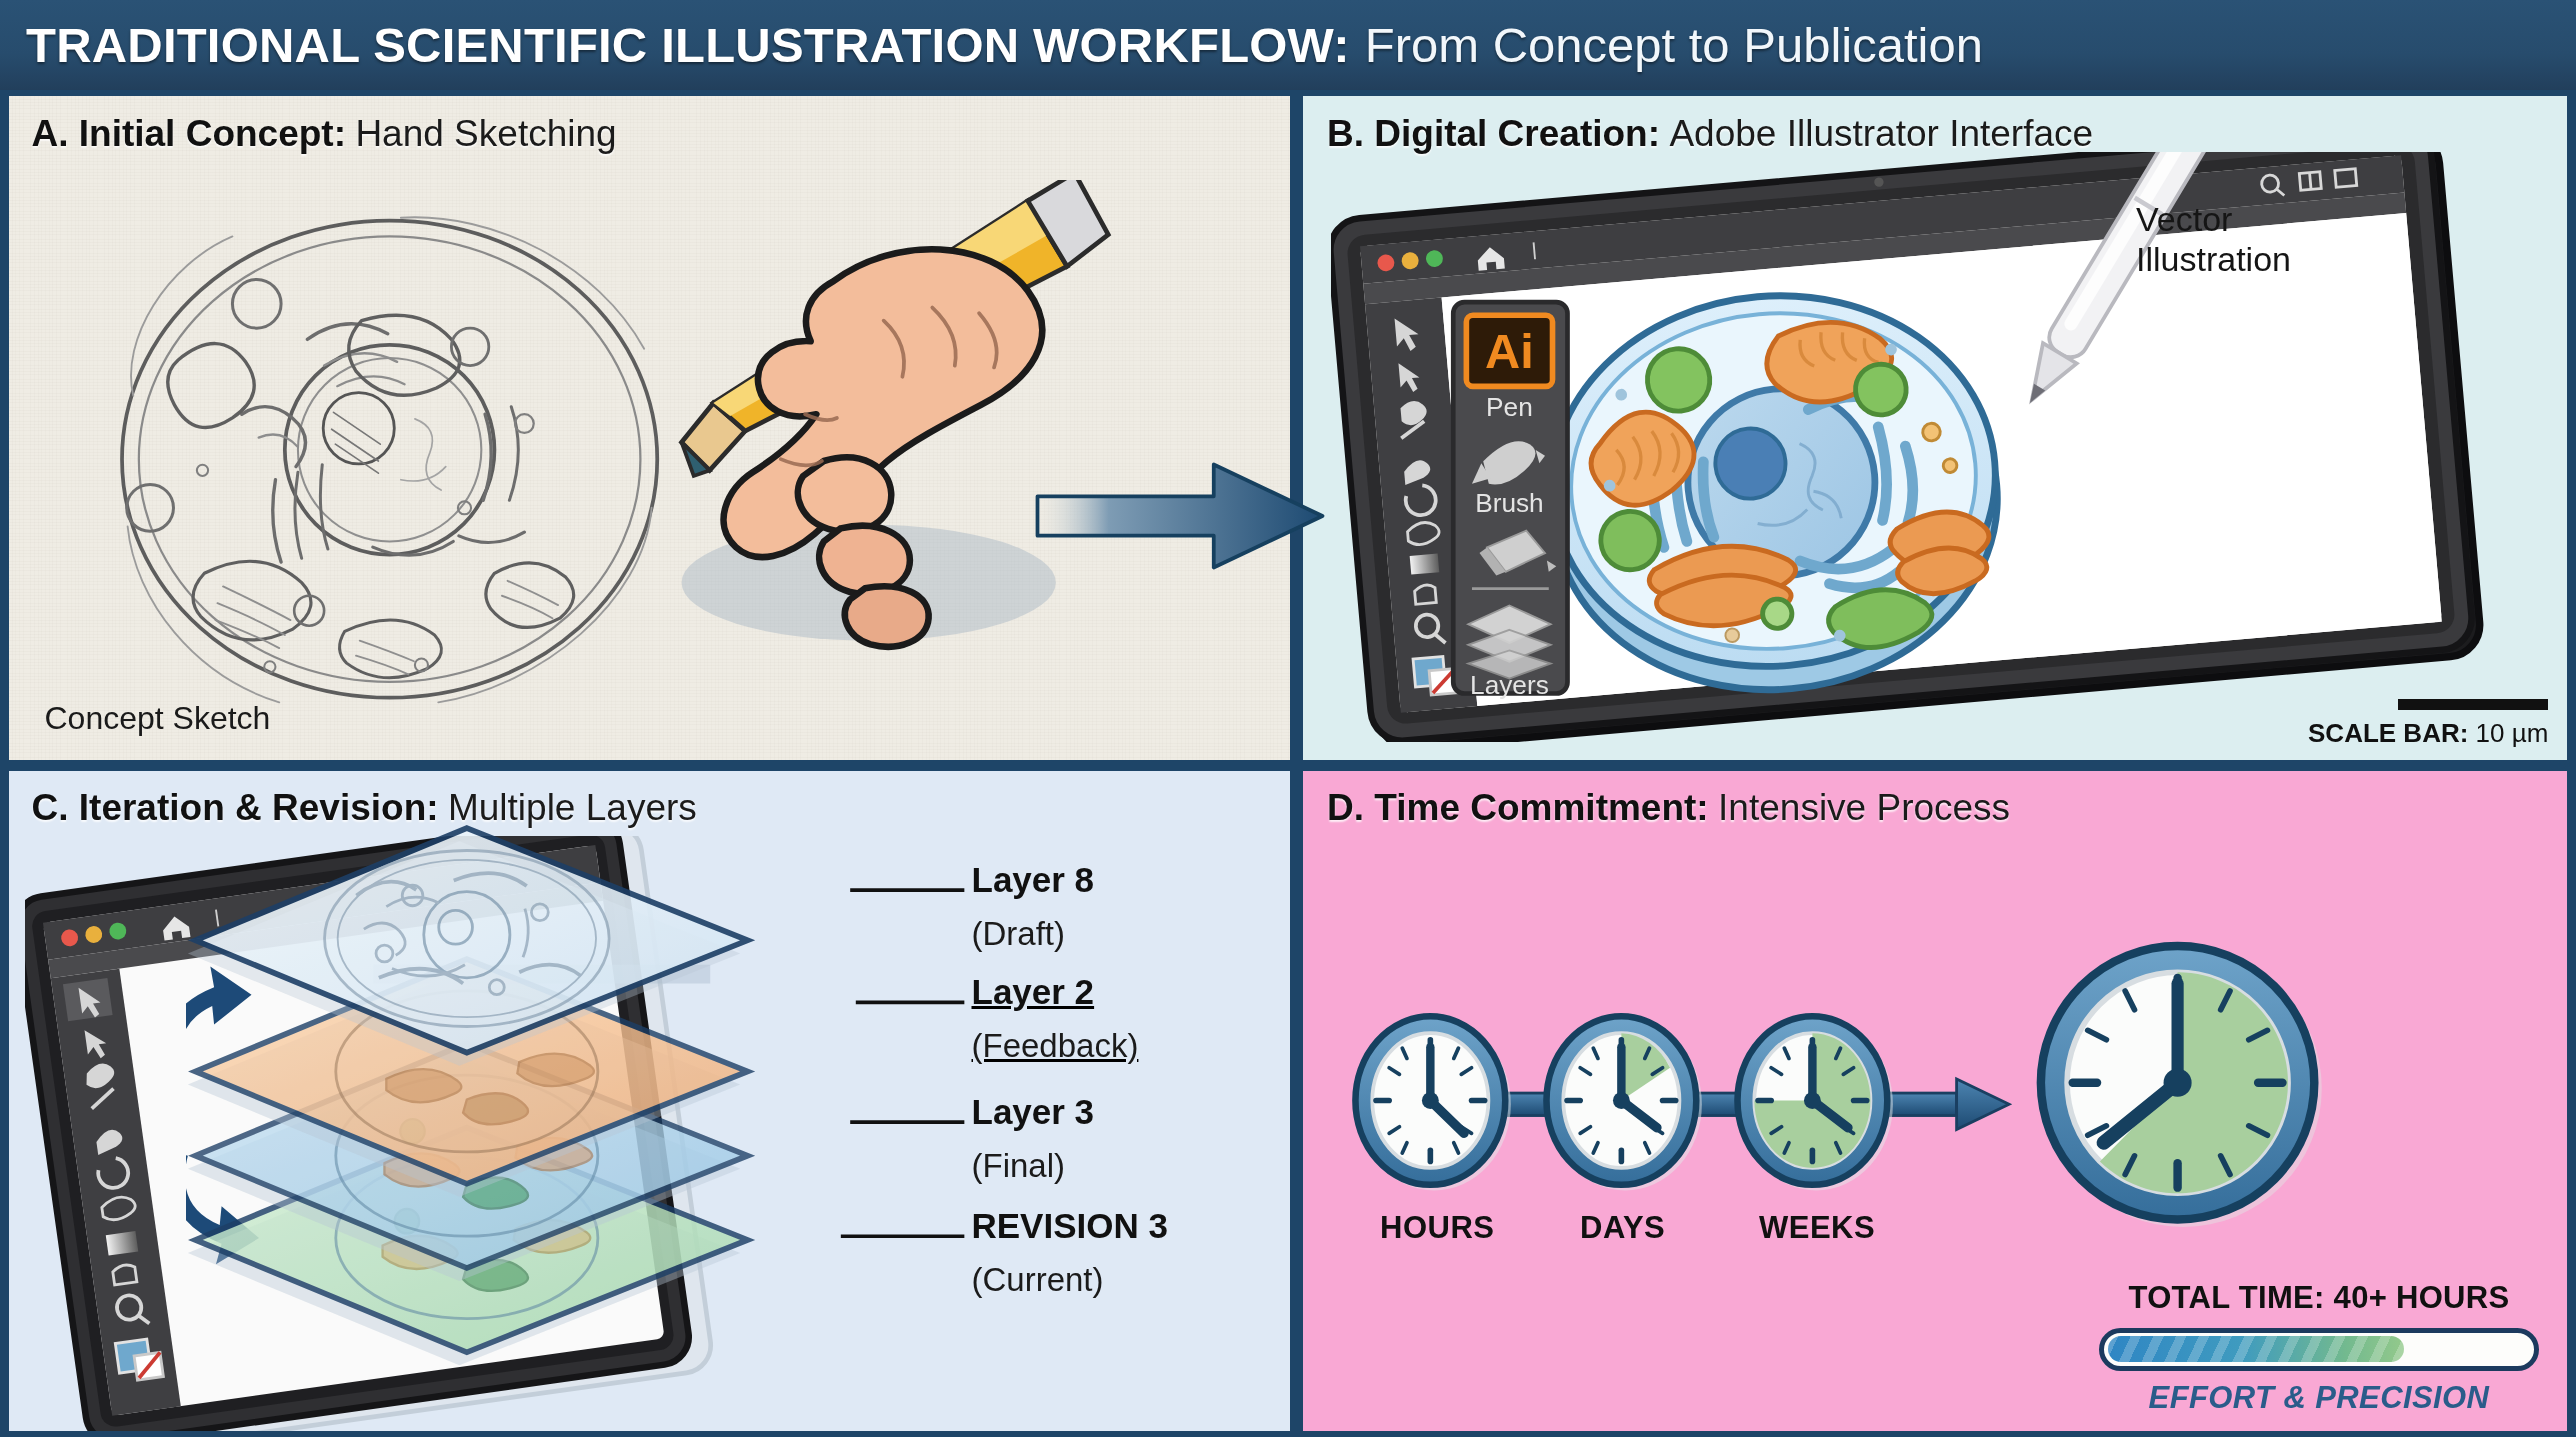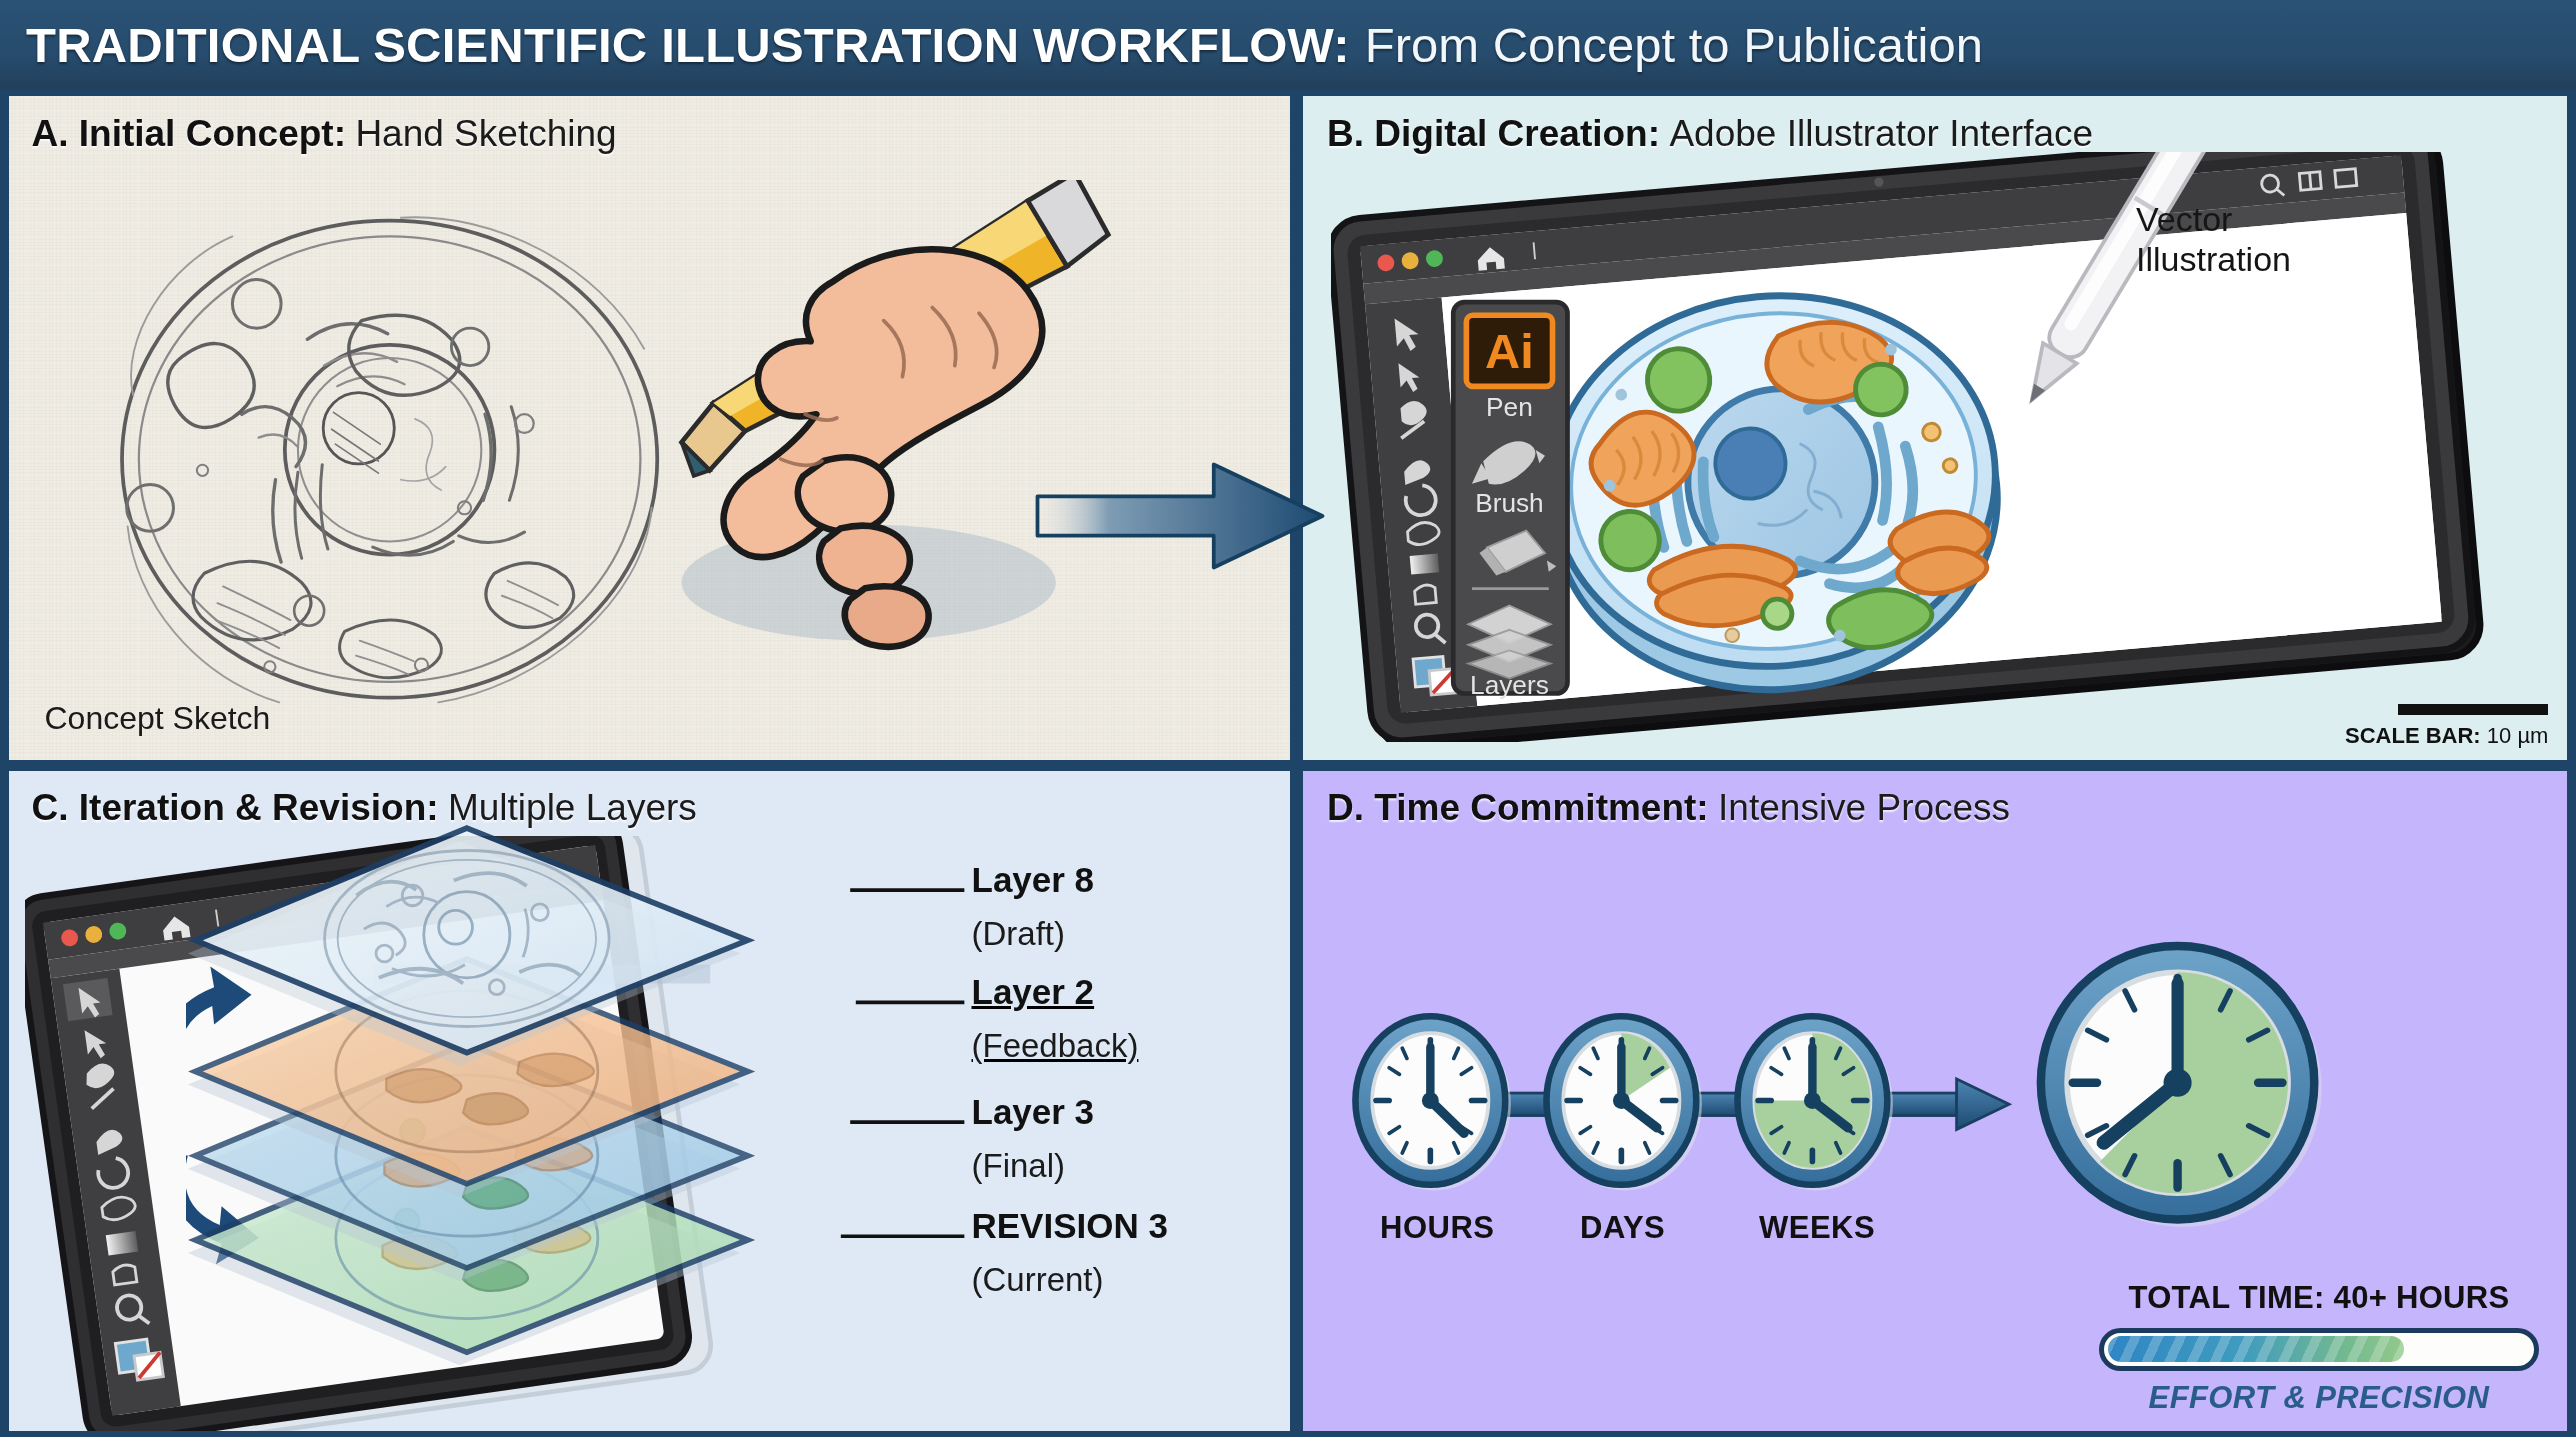--- a/index.html
+++ b/index.html
@@ -20,21 +20,21 @@
     text-shadow:0 1.9px 2.8px rgba(0,0,0,.45); white-space:nowrap; }
   .titlebar .t2 { color:#f2f7fb; font-size:49px; font-weight:normal; margin-left:15px;
     text-shadow:0 1.9px 2.8px rgba(0,0,0,.45); white-space:nowrap; }
 
   
   .grid { position:absolute; left:0; top:90px; width:2576px; height:1348px; }
   .panel { position:absolute; overflow:hidden; }
   .pA { left:7.5px;    top:5.6px;   width:1282px; height:665px; background:#efece4; }
   .pB { left:1303px; top:5.6px;   width:1266px; height:665px; background:#dceef0; }
   .pC { left:7.5px;    top:680px; width:1282px; height:663px; background:#dfe9f5; }
-  .pD { left:1303px; top:680px; width:1266px; height:663px; background:#c4b5fd; }
+  .pD { left:1303px; top:680px; width:1266px; height:663px; background:#f9a8d4; }
 
   .divV { position:absolute; left:1290px; top:0; width:13px; height:1348px; background:#1e4568; }
   .divH { position:absolute; left:0; top:670px; width:2576px; height:11.2px; background:#1e4568; }
   .frameL{position:absolute;left:0;top:0;width:9.4px;height:1348px;background:#1e4568;}
   .frameR{position:absolute;right:0;top:0;width:9.4px;height:1348px;background:#1e4568;}
   .frameB{position:absolute;left:0;bottom:0;width:2576px;height:7.5px;background:#1e4568;}
 
   .paper-tex { position:absolute; inset:0;
     background-image:
       repeating-linear-gradient(0deg, rgba(160,150,135,.05) 0 0.9px, transparent 0.9px 2.8px),
@@ -52,21 +52,21 @@
   .hand-wrap   { position:absolute; left:580px; top:84px; width:524px; height:562px; }
 
   
   .flow-arrow { position:absolute; left:1030px; top:365px; width:300px; height:122px; z-index:30; }
 
   
   .tabletB { position:absolute; left:28px; top:56px; width:1208px; height:590px; }
   .vec-label { position:absolute; left:833px; top:103px; font-size:34px; color:#151515; line-height:1.18; z-index:25; }
   .scalebar-box { position:absolute; right:20.6px; bottom:11.2px; text-align:right; z-index:25; }
   .scalebar-line { width:150px; height:11.2px; background:#111; margin-left:auto; margin-bottom:8.4px; }
-  .scalebar-txt { font-size:22px; color:#111; white-space:nowrap; }
+  .scalebar-txt { font-size:26px; color:#111; white-space:nowrap; }
   .scalebar-txt b { font-weight:bold; }
 
   
   .tabletC { position:absolute; left:17px; top:66px; width:693px; height:599px; }
   .layerstack { position:absolute; left:178px; top:28px; width:674px; height:618px; }
   .leaders { position:absolute; left:0; top:0; width:1282px; height:663px; pointer-events:none; }
   .lbl-col { position:absolute; left:964px; top:0; width:309px; height:663px; }
   .lbl { position:absolute; white-space:nowrap; }
   .lbl .n { display:block; font-size:35px; font-weight:bold; color:#111; }
   .lbl .s { display:block; font-size:33px; color:#1b1b1b; margin-top:15px; }

